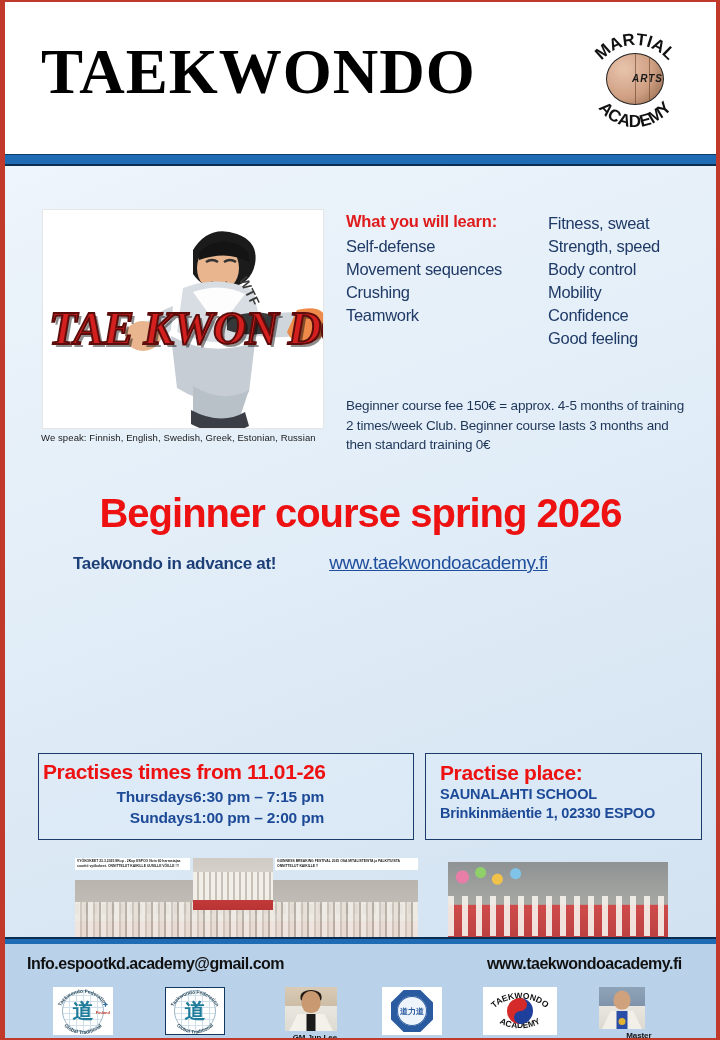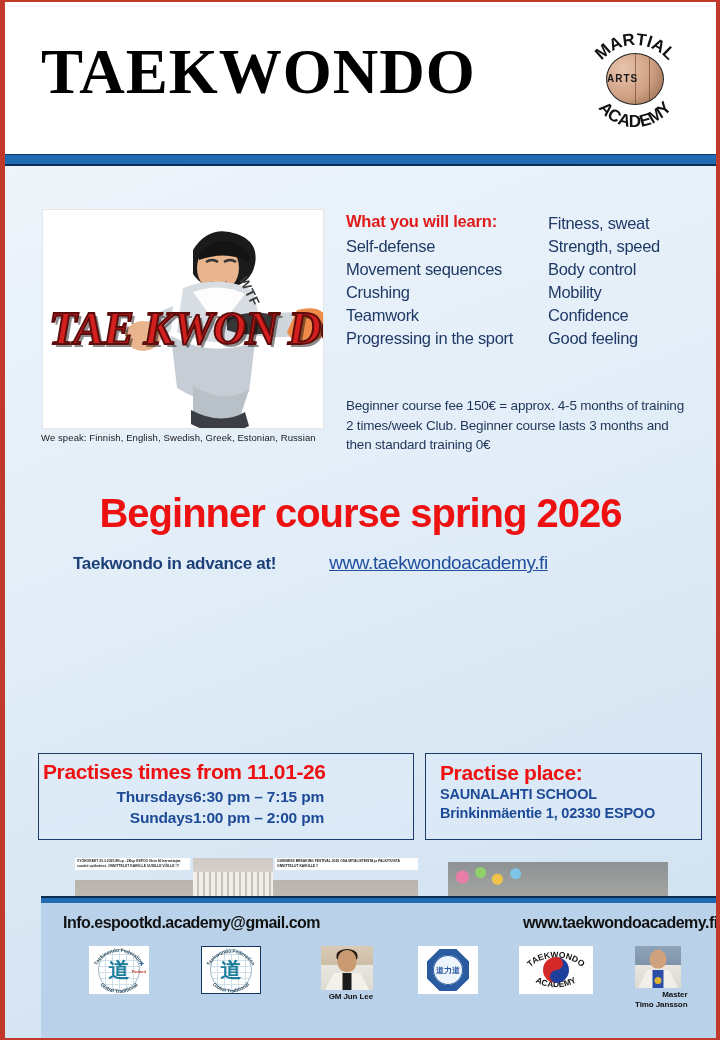--- a/index.html
+++ b/index.html
@@ -62,23 +62,24 @@
     border:1px solid #222;
     overflow:hidden;
   }
   .fist-circle .knuckle{
     position:absolute;top:0;bottom:0;width:25%;
     border-right:1px solid rgba(90,55,35,.55);
   }
   .fist-circle .arts{
     position:absolute;left:0;right:0;top:48%;
     transform:translateY(-50%);
-    text-align:left;
+    text-align:right;
     font-size:10px;font-weight:bold;color:#1a1a1a;
     letter-spacing:1px;
+    font-style:italic;
   }
 
   .blue-rule{
     height:9px;
     background:#1f6cb4;
     border-top:1px solid #0e3d68;
     border-bottom:2px solid #0b2d4f;
   }
 
   
@@ -289,25 +290,24 @@
     position:absolute;left:0;right:0;bottom:3px;text-align:center;
     font-size:3.5px;color:#cfe3f5;letter-spacing:.4px;font-weight:bold;
   }
   .age-note{
     position:absolute;left:96px;top:868px;
     font-size:11px;color:#c0392b;letter-spacing:-.1px;
   }
 
   
   .footer{
-    position:absolute;left:0;right:0;bottom:0;height:142px;
+    position:absolute;left:0;right:0;bottom:0;height:101px;
     background:#b9d2ea;
     border-top:2px solid #0b2d4f;
     box-sizing:border-box;
-    margin-left:36px;
   }
   .footer-rule{
     position:absolute;left:0;right:0;top:0;height:5px;background:#1f6cb4;
   }
   .footer-email{
     position:absolute;left:22px;top:16px;
     font-size:16px;font-weight:bold;color:#111;letter-spacing:-.5px;
   }
   .footer-url{
     position:absolute;left:482px;top:16px;
@@ -496,21 +496,20 @@
     </div>
 
     <div class="we-speak">We speak: Finnish, English, Swedish, Greek, Estonian, Russian</div>
 
     <div class="col-learn">
       <div class="col-head">What you will learn:</div>
       <div class="col-item">Self-defense</div>
       <div class="col-item">Movement sequences</div>
       <div class="col-item">Crushing</div>
       <div class="col-item">Teamwork</div>
-      <div class="col-item">Progressing in the sport</div>
     </div>
 
     <div class="col-get">
       <div class="col-item">Fitness, sweat</div>
       <div class="col-item">Strength, speed</div>
       <div class="col-item">Body control</div>
       <div class="col-item">Mobility</div>
       <div class="col-item">Confidence</div>
       <div class="col-item">Good feeling</div>
     </div>

